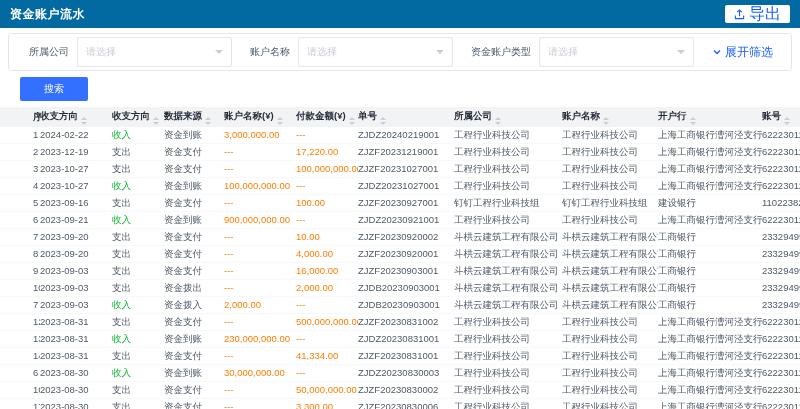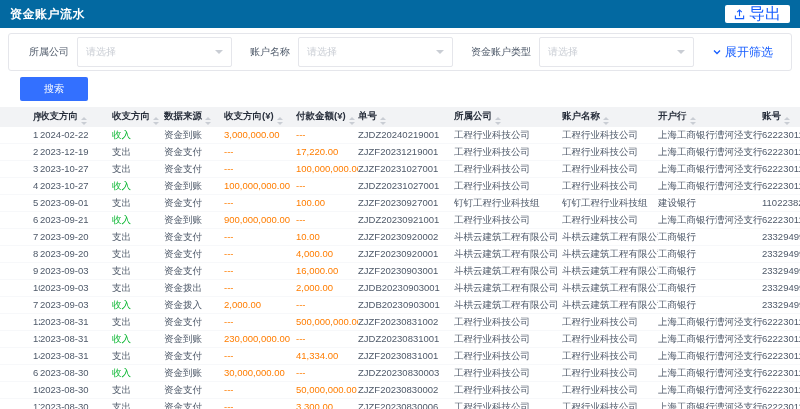--- a/index.html
+++ b/index.html
@@ -112,21 +112,21 @@
             <i class="down"></i>
           </span></th>
         <th><span>收支方向</span><span class="sort">
             <i class="up"></i>
             <i class="down"></i>
           </span></th>
         <th><span>数据来源</span><span class="sort">
             <i class="up"></i>
             <i class="down"></i>
           </span></th>
-        <th><span>收支方向(¥)</span><span class="sort">
+        <th><span>账户名称(¥)</span><span class="sort">
             <i class="up"></i>
             <i class="down"></i>
           </span></th>
         <th><span>付款金额(¥)</span><span class="sort">
             <i class="up"></i>
             <i class="down"></i>
           </span></th>
         <th><span>单号</span><span class="sort">
             <i class="up"></i>
             <i class="down"></i>
@@ -197,21 +197,21 @@
         <td class="amount">100,000,000.00</td>
         <td class="amount">---</td>
         <td>ZJDZ20231027001</td>
         <td>工程行业科技公司</td>
         <td>工程行业科技公司</td>
         <td>上海工商银行漕河泾支行</td>
         <td>62223011</td>
       </tr>
       <tr>
         <td>5</td>
-        <td>2023-09-01</td>
+        <td>2023-09-16</td>
         <td class="dir-out">支出</td>
         <td>资金支付</td>
         <td class="amount">---</td>
         <td class="amount">100.00</td>
         <td>ZJZF20230927001</td>
         <td>钉钉工程行业科技组</td>
         <td>钉钉工程行业科技组</td>
         <td>建设银行</td>
         <td>11022382</td>
       </tr>

